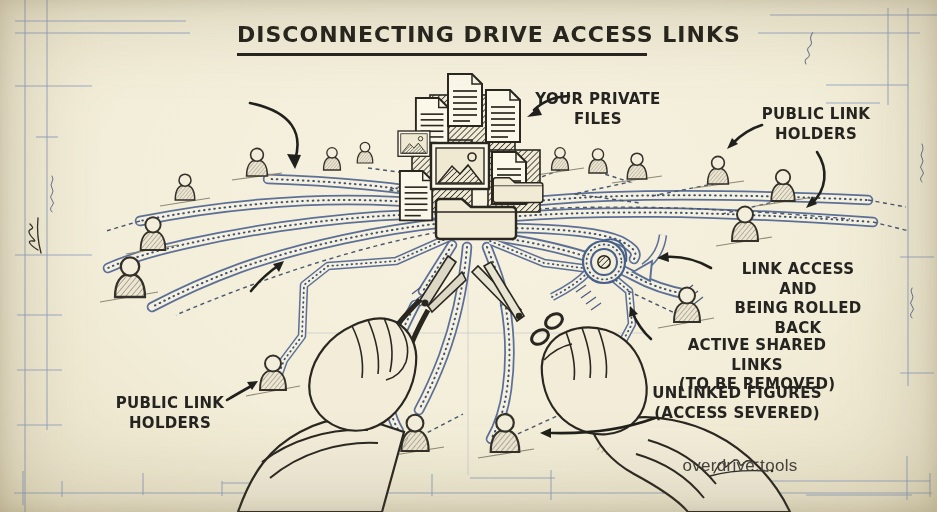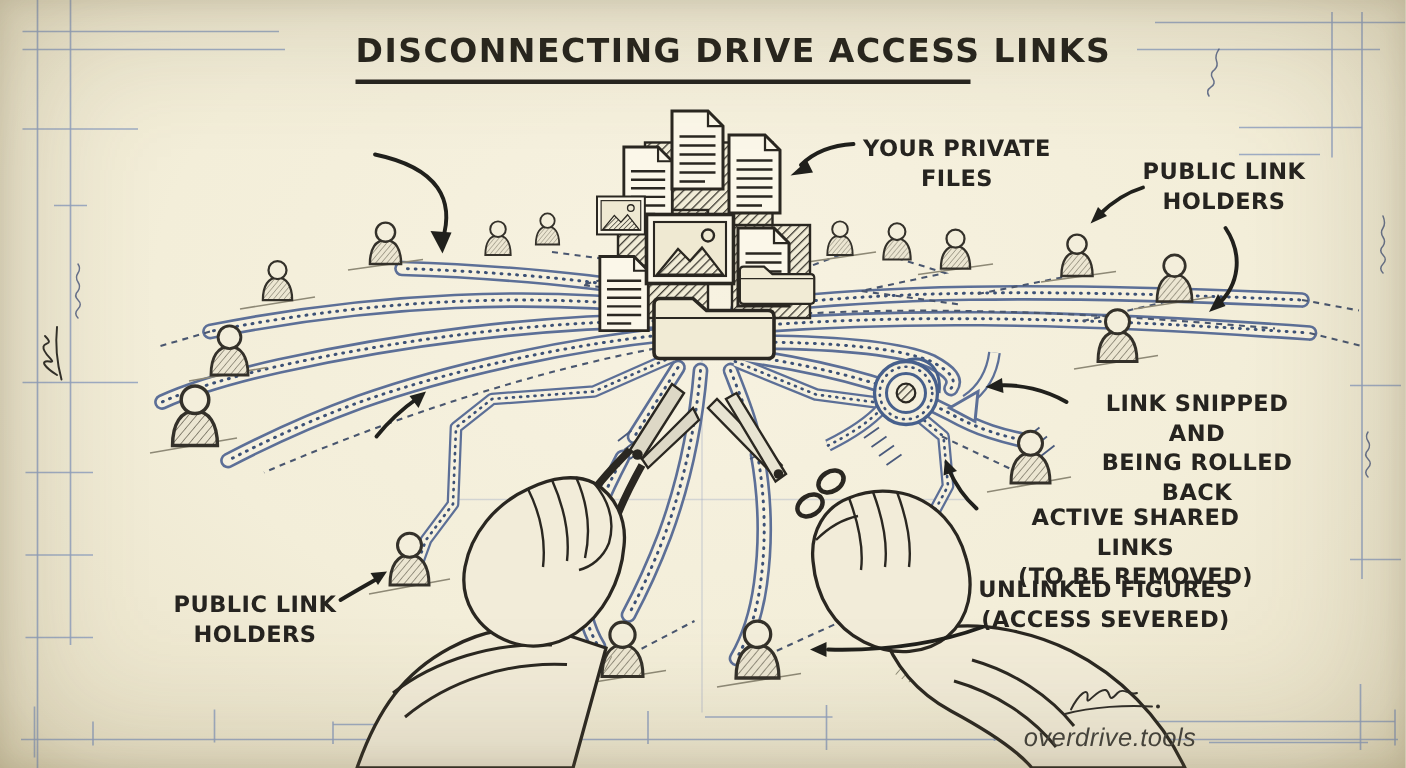--- a/index.html
+++ b/index.html
@@ -15,22 +15,22 @@
     position:absolute;left:237px;top:22px;width:410px;text-align:center;
     font-size:22px;font-weight:700;letter-spacing:1px;white-space:nowrap;
     border-bottom:3px solid #26241f;padding-bottom:6px;color:#24221c;
   }
   .label{
     position:absolute;transform:translateX(-50%);
     font-size:15px;font-weight:700;line-height:1.3;letter-spacing:.3px;
     text-align:center;white-space:pre-line;color:#262420;
   }
   .brand{
-    position:absolute;left:740px;top:482px;transform:translateX(-50%);
-    font-family:"Liberation Sans",sans-serif;font-size:17px;color:#42413c;letter-spacing:.3px;font-style:italic;
+    position:absolute;left:740px;top:456px;transform:translateX(-50%);
+    font-family:"Liberation Sans",sans-serif;font-size:17px;color:#42413c;letter-spacing:.3px;
   }
   
   .rOut{fill:none;stroke:#5c6f97;stroke-width:10.5;stroke-linecap:round}
   .rIn{fill:none;stroke:#f6f1df;stroke-width:7;stroke-linecap:round}
   .rDot{fill:none;stroke:#3c5176;stroke-width:2;stroke-dasharray:.6 4.6;stroke-linecap:round}
   .rOut2{fill:none;stroke:#5c6f97;stroke-width:8.5;stroke-linejoin:round}
   .rIn2{fill:none;stroke:#f6f1df;stroke-width:5.5;stroke-linejoin:round}
   .rDot2{fill:none;stroke:#3c5176;stroke-width:1.8;stroke-dasharray:.6 4.2;stroke-linecap:round}
   .dash{fill:none;stroke:#49566f;stroke-width:1.4;stroke-dasharray:4 3.6}
   .bp{stroke:#8fa0bf;stroke-width:1.1;fill:none;opacity:.85}
@@ -374,25 +374,25 @@
     <g transform="translate(922,182) rotate(-90)">
       <path class="note" d="M0,0 q3,-3 6,0 q3,3 6,0 q3,-3 6,0 q3,2 6,0 q3,-2 6,0 q3,2 8,0"></path>
     </g>
     <g transform="translate(912,318) rotate(-90)">
       <path class="note" d="M0,0 q3,-3 6,0 q3,3 6,0 q3,-3 6,0 q3,2 6,0 q3,-2 6,0"></path>
     </g>
   </svg>
 
   <div class="title">DISCONNECTING DRIVE ACCESS LINKS</div>
 
-  <div class="label" style="left:638px;top:90px;">YOUR PRIVATE
+  <div class="label" style="left:598px;top:90px;">YOUR PRIVATE
 FILES</div>
   <div class="label" style="left:816px;top:105px;">PUBLIC LINK
 HOLDERS</div>
-  <div class="label" style="left:798px;top:260px;">LINK SNIPPED AND
+  <div class="label" style="left:798px;top:260px;">LINK ACCESS AND
 BEING ROLLED BACK</div>
   <div class="label" style="left:757px;top:336px;">ACTIVE SHARED LINKS
 (TO BE REMOVED)</div>
   <div class="label" style="left:170px;top:394px;">PUBLIC LINK
 HOLDERS</div>
   <div class="label" style="left:737px;top:384px;">UNLINKED FIGURES
 (ACCESS SEVERED)</div>
 
   <div class="brand">overdrive.tools</div>
 

